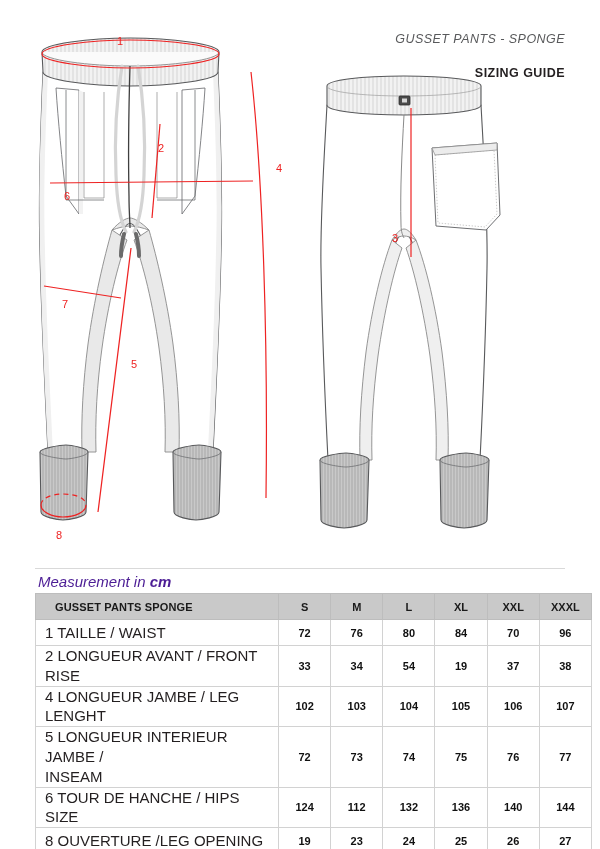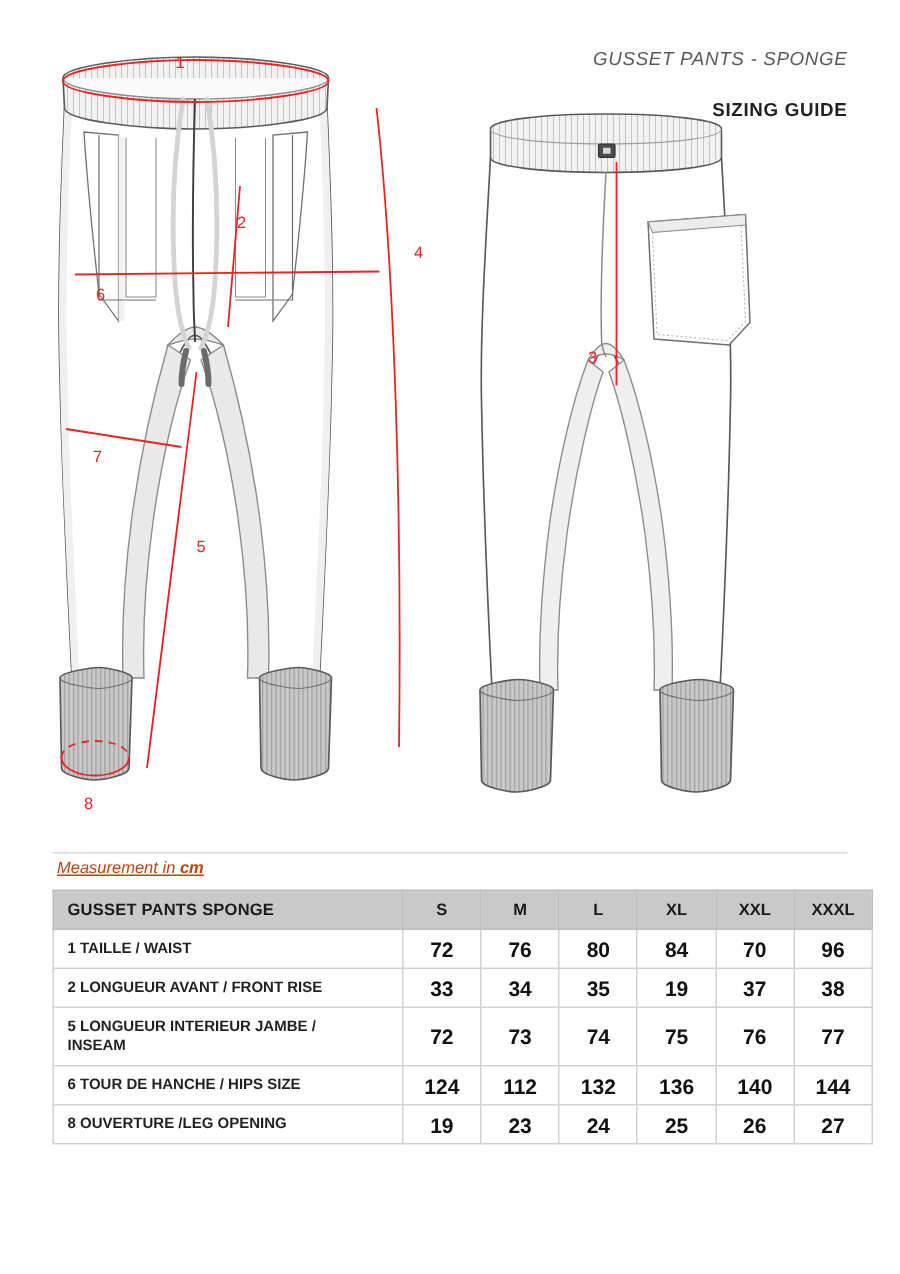--- a/index.html
+++ b/index.html
@@ -56,25 +56,24 @@
     left: 35px;
     top: 568px;
     width: 530px;
     height: 1px;
     background: #d9d9d9;
   }
   #measurement-note {
     position: absolute;
     left: 38px;
     top: 573px;
-    font-size: 11px;
+    font-size: 15px;
     font-style: italic;
-    color: #c2410c;
+    color: #4c1d95;
     white-space: nowrap;
-    text-decoration: underline;
   }
   #measurement-note b {
     font-weight: bold;
     font-style: italic;
   }
 
   
   #size-table {
     position: absolute;
     left: 35px;
@@ -91,42 +90,41 @@
   #size-table thead th {
     background: #c9c9c9;
     color: #1a1a1a;
     font-weight: bold;
     height: 25px;
     border-color: #bdbdbd;
     font-size: 11px;
   }
   #size-table thead th.label-col {
     text-align: left;
-    padding-left: 9px;
+    padding-left: 19px;
     letter-spacing: 0.15px;
   }
   #size-table thead th.size-col {
     text-align: center;
   }
   #size-table tbody td {
     height: 25px;
   }
   #size-table tbody td.row-label {
     text-align: left;
     padding-left: 9px;
     padding-right: 6px;
-    font-size: 10px;
+    font-size: 15px;
     color: #231f20;
     line-height: 1.32;
-    font-weight: bold;
   }
   #size-table tbody td.row-value {
     text-align: center;
     font-weight: bold;
-    font-size: 14px;
+    font-size: 11px;
     color: #111111;
   }
   #size-table tbody tr.tall td {
     height: 38px;
   }
   #size-table tbody td.row-label span.wrap-line {
     display: block;
   }
 </style>
 </head>
@@ -286,24 +284,33 @@
       <td class="row-value">76</td>
       <td class="row-value">80</td>
       <td class="row-value">84</td>
       <td class="row-value">70</td>
       <td class="row-value">96</td>
     </tr>
     <tr>
       <td class="row-label">2 LONGUEUR AVANT / FRONT RISE</td>
       <td class="row-value">33</td>
       <td class="row-value">34</td>
-      <td class="row-value">35</td>
+      <td class="row-value">54</td>
       <td class="row-value">19</td>
       <td class="row-value">37</td>
       <td class="row-value">38</td>
+    </tr>
+    <tr>
+      <td class="row-label">4 LONGUEUR JAMBE / LEG LENGHT</td>
+      <td class="row-value">102</td>
+      <td class="row-value">103</td>
+      <td class="row-value">104</td>
+      <td class="row-value">105</td>
+      <td class="row-value">106</td>
+      <td class="row-value">107</td>
     </tr>
     <tr class="tall">
       <td class="row-label">
           <span class="wrap-line">5 LONGUEUR INTERIEUR JAMBE /</span>
           <span class="wrap-line">INSEAM</span>
         </td>
       <td class="row-value">72</td>
       <td class="row-value">73</td>
       <td class="row-value">74</td>
       <td class="row-value">75</td>

